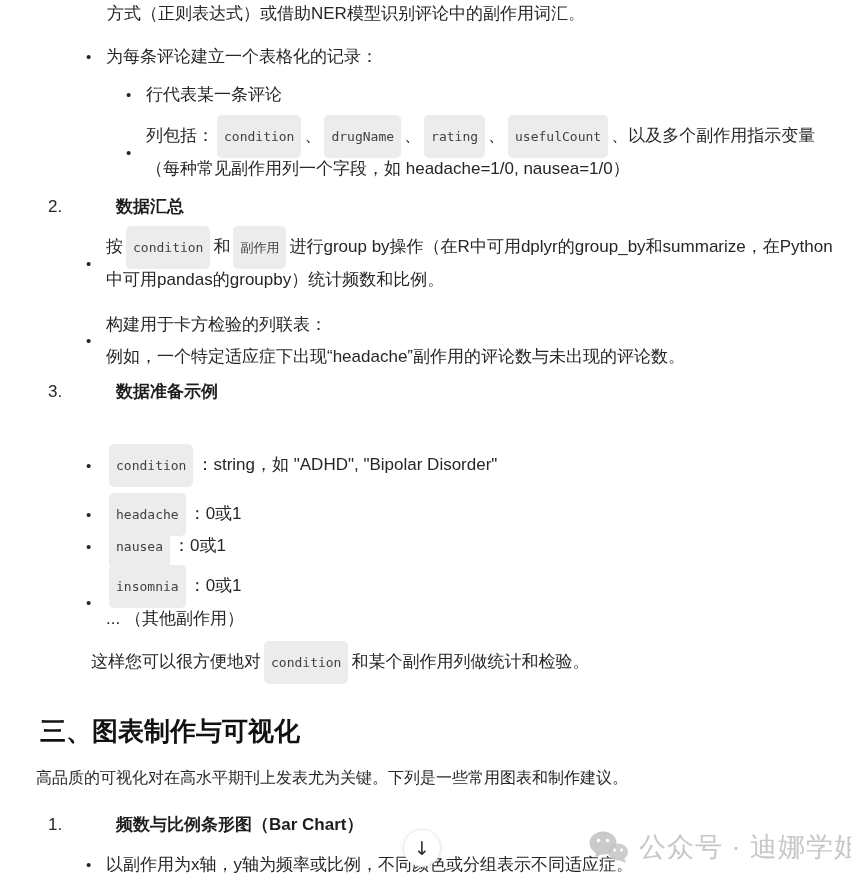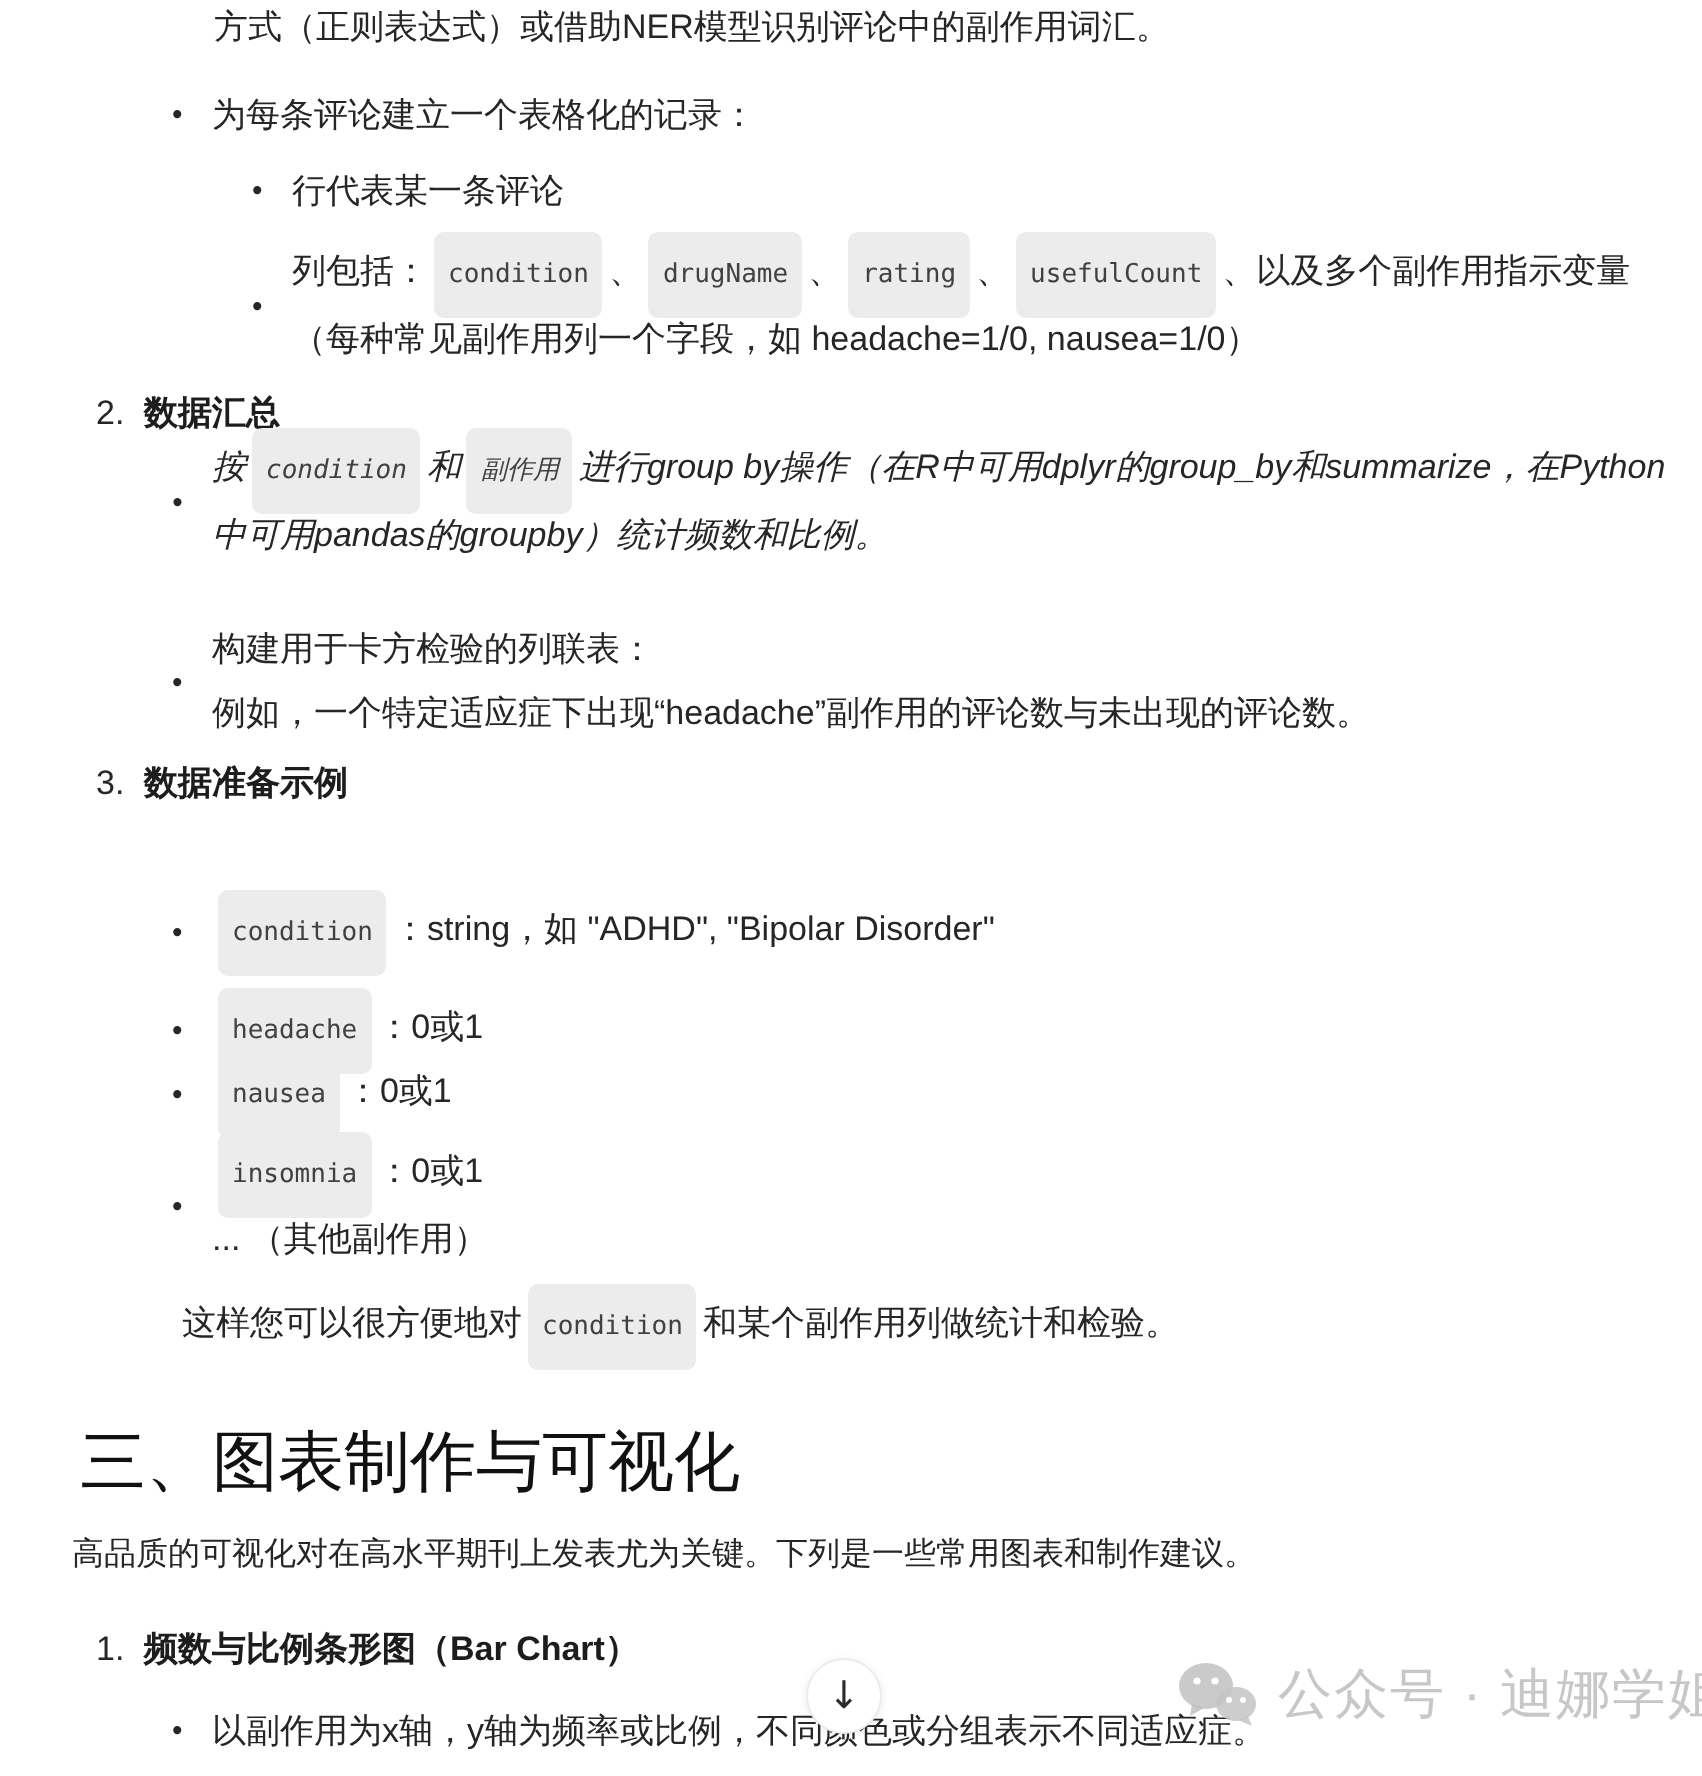--- a/index.html
+++ b/index.html
@@ -14,35 +14,35 @@
     color:#262626;
     overflow:hidden;
     border-radius:13px;
   }
   .block { position:absolute; }
   .li { display:flex; align-items:center; }
   .dot { flex:none; width:20px; color:#262626; }
   .dot::before { content:"•"; font-size:15px; }
   .num { flex:none; width:24px; }
   .btext { flex:1; }
-  .bold { font-weight:700; color:#1d1d1d; }
+  .bold { font-weight:700; color:#1d1d1d;margin-left:44px; }
   .chip {
     font-family:"DejaVu Sans Mono","Liberation Mono",monospace;
     font-size:13px;
     background:#ececec;
     color:#414141;
     padding:14px 7px;
     border-radius:5px;
     margin:0 3px;
     white-space:nowrap;
   }
   .h2 {
-    font-size:33px;
+    font-size:26px;
     line-height:38px;
-    font-weight:400;
+    font-weight:700;
     color:#111111;
   }
   .small-p { font-size:16px; }
   .scroll-btn {
     position:absolute;
     left:403px; top:829px;
     width:38px; height:38px;
     border-radius:50%;
     background:#ffffff;
     border:1px solid #ececec;
@@ -100,21 +100,21 @@
       </div>
       <div>（每种常见副作用列一个字段，如 headache=1/0, nausea=1/0）</div>
     </span>
   </div>
 
   <div class="block li" style="left:48px; top:191px; width:790px;">
     <span class="num">2.</span>
     <span class="btext bold">数据汇总</span>
   </div>
 
-  <div class="block li" style="left:86px; top:218px; width:752px;font-style:italic;">
+  <div class="block li" style="left:86px; top:231px; width:752px;">
     <span class="dot"></span>
     <span class="btext">
       <span>按</span><span class="chip">condition</span><span>和</span><span class="chip">副作用</span><span>进行group by操作（在R中可用dplyr的group_by和summarize，在Python中可用pandas的groupby）统计频数和比例。</span>
     </span>
   </div>
 
   <div class="block li" style="left:86px; top:309px; width:754px;">
     <span class="dot"></span>
     <span class="btext">
       <div>构建用于卡方检验的列联表：</div>

